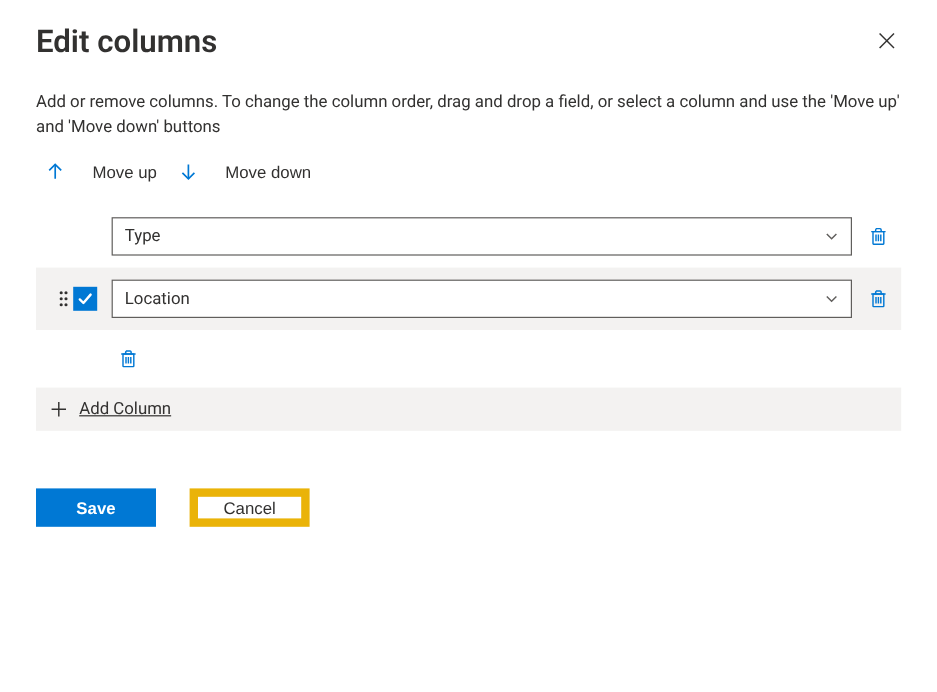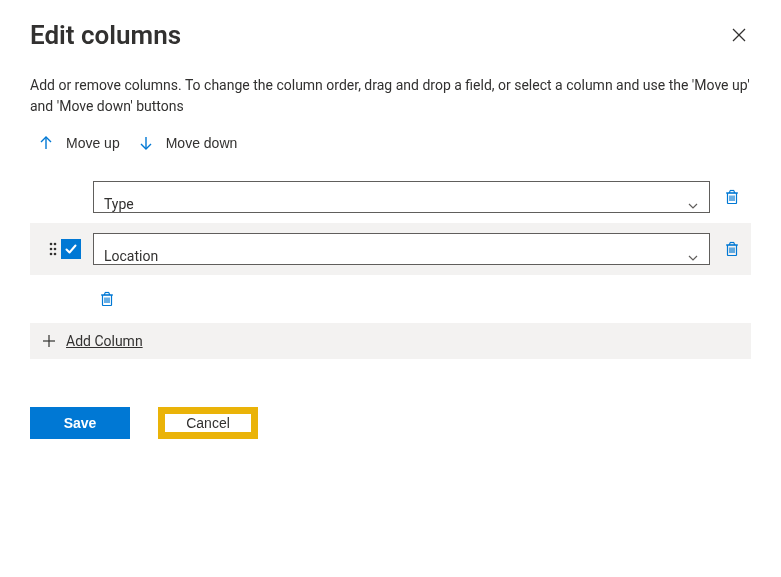--- a/index.html
+++ b/index.html
@@ -36,21 +36,21 @@
     }
     .move-buttons {
       display: flex;
       gap: 18px;
       margin-bottom: 20px;
       padding-left: 8px;
     }
     .move-btn {
       display: inline-flex;
       align-items: center;
-      gap: 12px;
+      gap: 23px;
       font-size: 14px;
       color: #323130;
       cursor: pointer;
       background: none;
       border: none;
       padding: 0;
     }
     .arrow-icon {
       color: #0078d4;
       width: 16px;
@@ -95,21 +95,21 @@
       cursor: pointer;
       flex-shrink: 0;
     }
     .checkbox svg { stroke: #fff; }
     .column-select {
       flex: 1;
       height: 32px;
       border: 1px solid #605e5c;
       background: #fff;
       display: flex;
-      align-items: flex-end;
+      align-items: center;
       justify-content: space-between;
       padding: 0 10px;
       cursor: pointer;
       font-size: 14px;
       color: #323130;
     }
     .chevron {
       color: #605e5c;
       display: inline-flex;
     }

